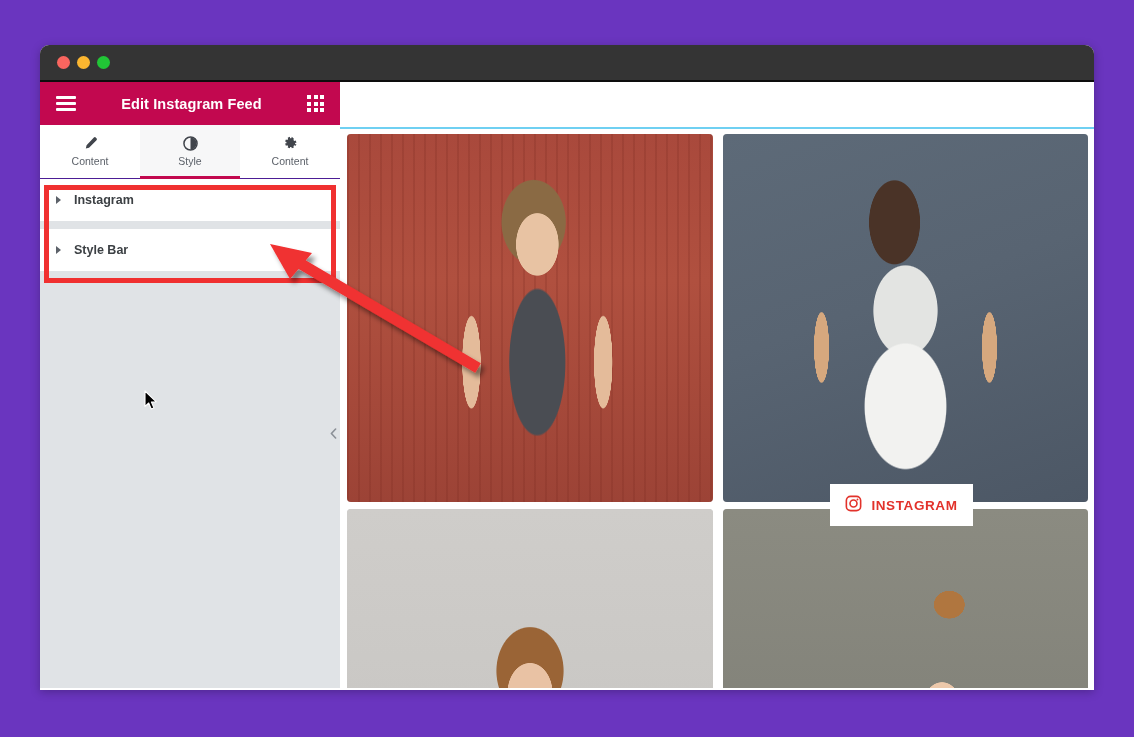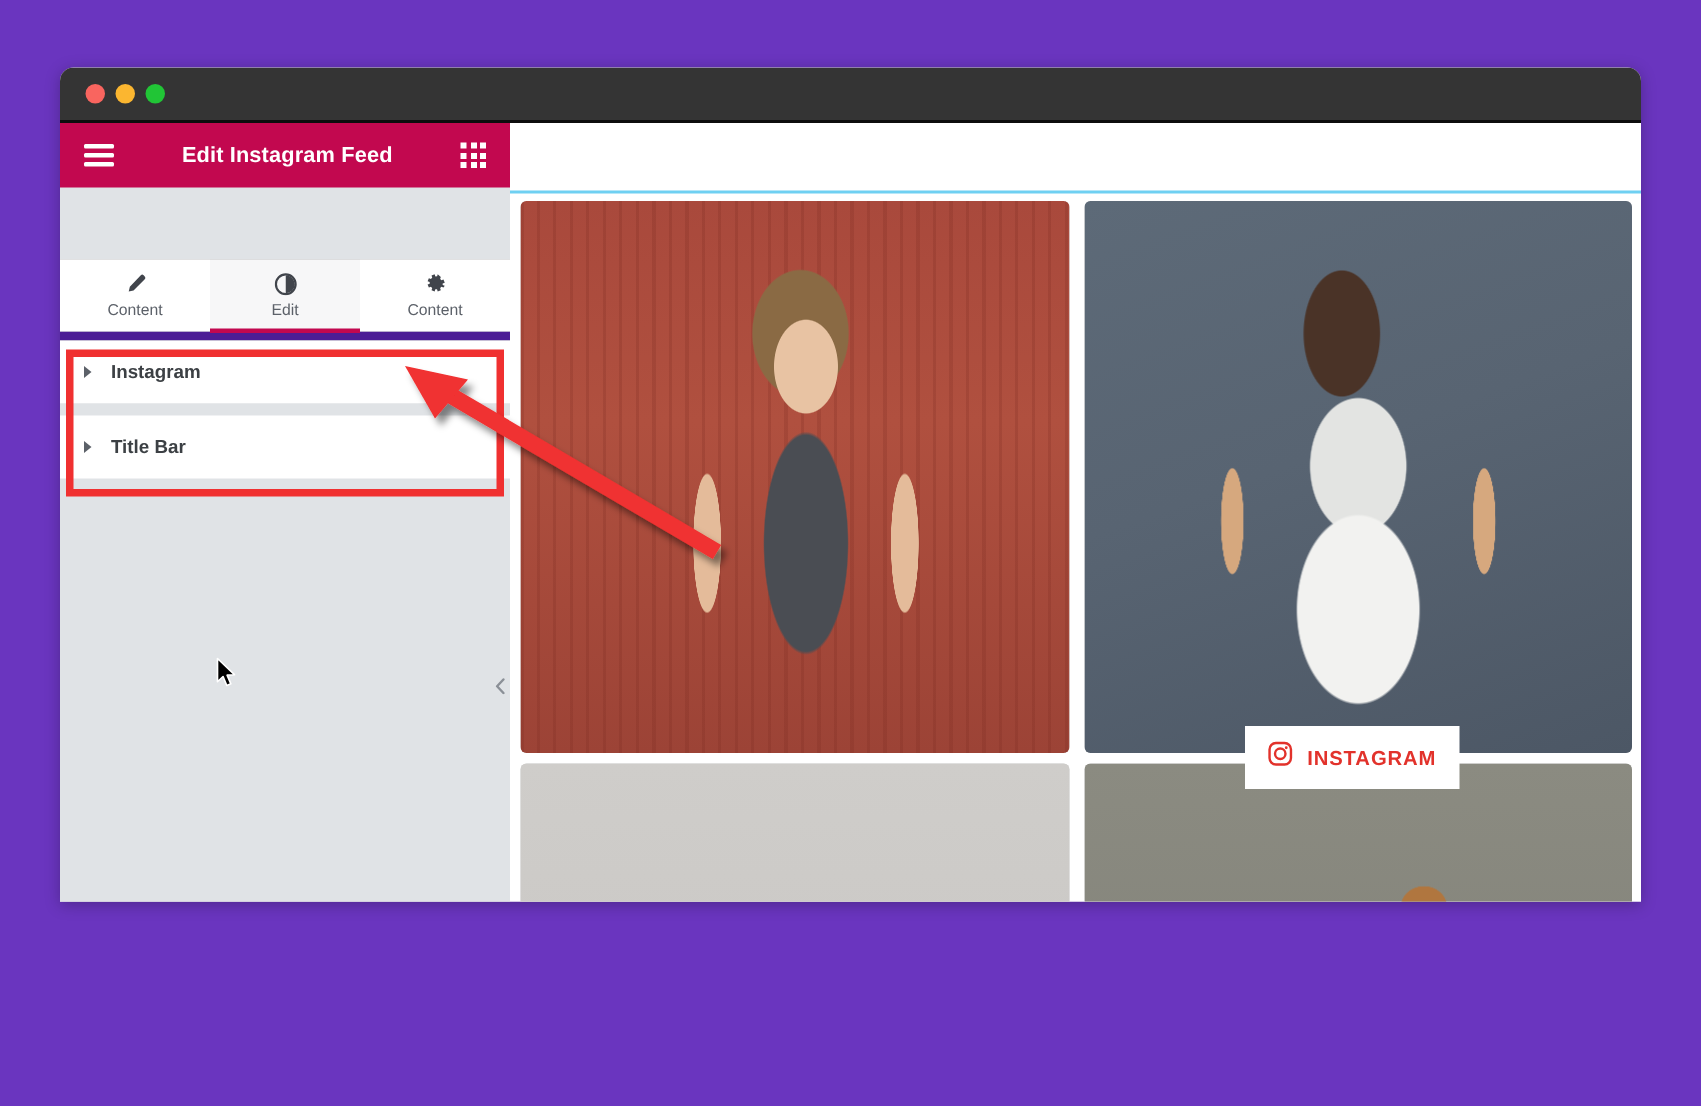--- a/index.html
+++ b/index.html
@@ -7,21 +7,21 @@
     width: 1134px; height: 737px;
     overflow: hidden;
     font-family: "Liberation Sans", sans-serif;
   }
   body { background: #6a35bf; position: relative; }
 
   
   #window {
     position: absolute;
     left: 40px; top: 45px;
-    width: 1054px; height: 556px;
+    width: 1054px; height: 645px;
     border-radius: 9px 9px 0 0;
     overflow: hidden;
     background: #fff;
     box-shadow: 0 2px 10px rgba(0,0,0,0.25);
   }
   #titlebar {
     height: 37px;
     background: #343434;
     display: flex; align-items: center;
     padding-left: 17px;
@@ -52,21 +52,21 @@
   #hamburger { width: 20px; display: flex; flex-direction: column; gap: 3px; cursor: pointer; }
   #hamburger span { display: block; height: 3px; background: #fff; border-radius: 1px; }
   #panel-title {
     flex: 1; text-align: center;
     color: #fff; font-size: 14.5px; font-weight: bold;
     letter-spacing: .1px;
   }
   #apps-grid { display: grid; grid-template-columns: repeat(3,4px); grid-template-rows: repeat(3,4px); gap: 2.5px; cursor: pointer; }
   #apps-grid i { background: #fff; display: block; width: 4px; height: 4px; }
 
-  #tabs { display: flex; height: 54px; background: #a3a3a3; border-bottom: 6px solid #4c1d95; flex: 0 0 54px; margin-top: 48px; }
+  #tabs { display: flex; height: 54px; background: #000000; border-bottom: 1px solid #4c1d95; flex: 0 0 54px; }
   .tab {
     flex: 1; display: flex; flex-direction: column;
     align-items: center; justify-content: center; gap: 4px;
     cursor: pointer; position: relative;
     background: #fff;
   }
   .tab.active { background: #f7f7f8; }
   .tab.active::after {
     content: ""; position: absolute; left: 0; right: 0; bottom: -1px;
     height: 3px; background: #c2084f;
@@ -235,42 +235,42 @@
           </span>
           <span class="tab-label">Content</span>
         </div>
         <div class="tab active">
           <span>
             <svg width="15" height="15" viewBox="0 0 16 16">
                 <circle cx="8" cy="8" r="7" fill="none" stroke="#41454c" stroke-width="1.6"></circle>
                 <path d="M8 1.6a6.4 6.4 0 0 1 0 12.8z" fill="#41454c"></path>
               </svg>
           </span>
-          <span class="tab-label">Edit</span>
+          <span class="tab-label">Style</span>
         </div>
         <div class="tab">
           <span>
             <svg width="15" height="15" viewBox="0 0 16 16">
                 <path d="M8 5.2A2.8 2.8 0 1 0 8 10.8 2.8 2.8 0 0 0 8 5.2m6.4 3.9-1.5-.5a5 5 0 0 0 0-1.2l1.5-.5-.9-2.2-1.5.5a5 5 0 0 0-.9-.9l.5-1.5L9.4.9l-.5 1.5a5 5 0 0 0-1.2 0L7.2.9 5 1.8l.5 1.5a5 5 0 0 0-.9.9l-1.5-.5-.9 2.2 1.5.5a5 5 0 0 0 0 1.2l-1.5.5.9 2.2 1.5-.5q.4.5.9.9l-.5 1.5 2.2.9.5-1.5a5 5 0 0 0 1.2 0l.5 1.5 2.2-.9-.5-1.5q.5-.4.9-.9l1.5.5z" fill="#41454c"></path>
               </svg>
           </span>
           <span class="tab-label">Content</span>
         </div>
       </div>
 
       <div id="panel-scroll">
 
         <div class="section-row">
           <span class="caret"></span>
           <span class="section-title">Instagram</span>
         </div>
         <div class="section-gap"></div>
         <div class="section-row">
           <span class="caret"></span>
-          <span class="section-title">Title Bar</span>
+          <span class="section-title">Style Bar</span>
         </div>
 
         <div id="anno-box"></div>
 
         <div id="collapse-handle">
           <svg width="7" height="11" viewBox="0 0 7 11">
               <path d="M5.6 1 1.4 5.5l4.2 4.5" fill="none" stroke="#8b9097" stroke-width="1.6" stroke-linecap="round" stroke-linejoin="round"></path>
             </svg>
         </div>
 

